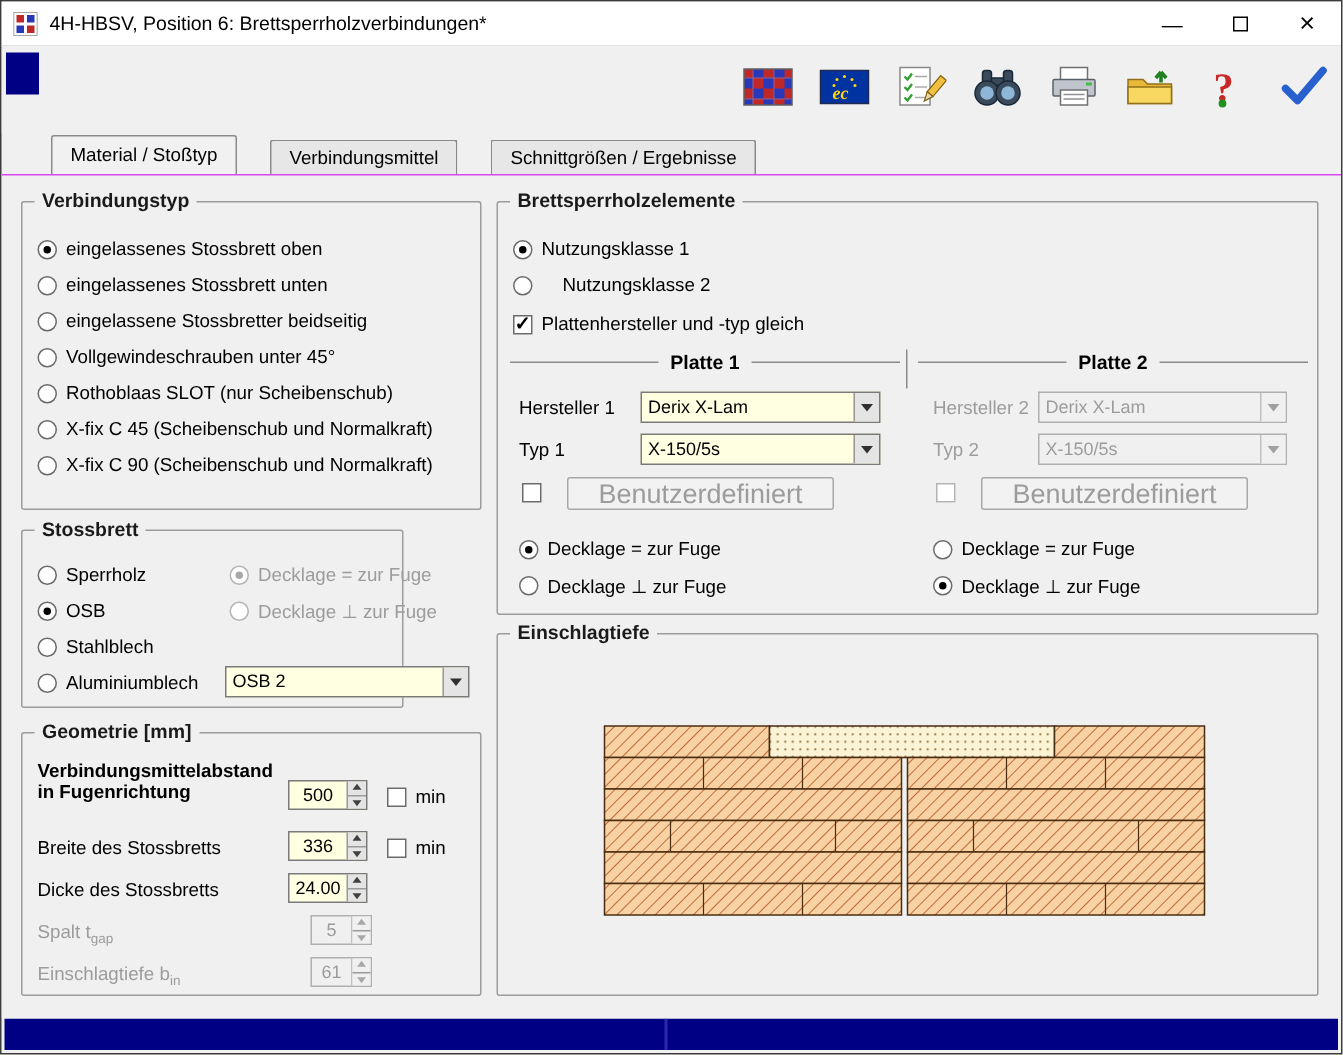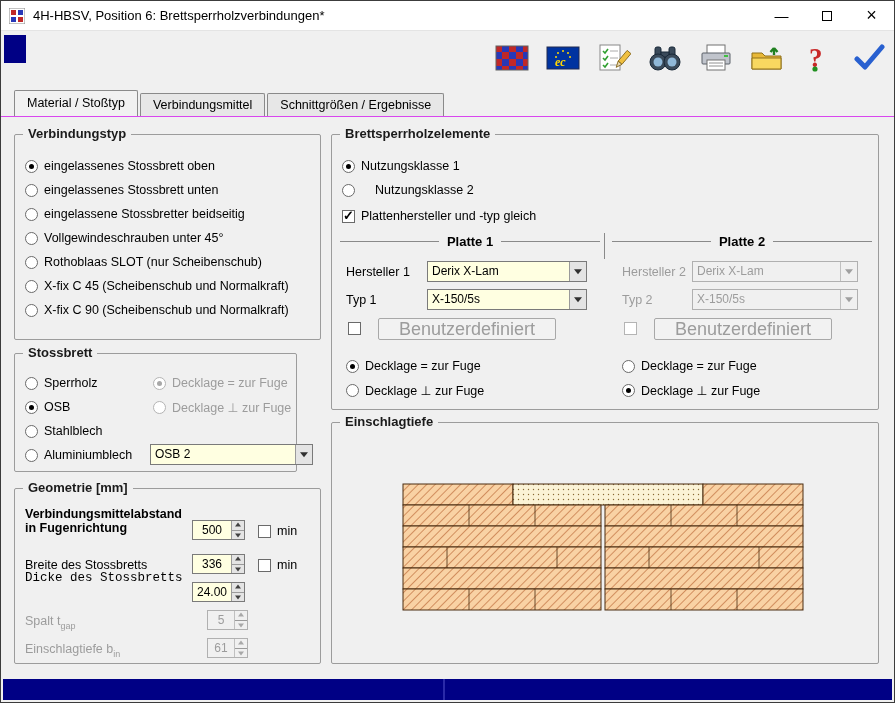--- a/index.html
+++ b/index.html
@@ -15,21 +15,21 @@
   .maxbox{display:inline-block;width:10px;height:10px;border:1px solid #000;}
 
   
   .toolbar{position:absolute;top:31px;left:0;right:0;height:57px;background:#f0f0f0;}
   .navy-block{position:absolute;left:3px;top:3px;width:22px;height:28px;background:#000085;}
   .icons{position:absolute;right:6px;top:9px;display:flex;gap:13px;}
   .ticon{width:38px;height:34px;display:flex;align-items:center;justify-content:center;}
 
   
   .tabstrip{position:absolute;top:89px;left:0;right:0;height:26px;padding-left:13px;display:flex;align-items:flex-end;gap:2px;}
-  .tab{border:1px solid #8a8a8a;border-bottom:none;background:#e7e7e7;height:23px;line-height:22px;padding:0 12px;font-size:12.5px;border-radius:2px 2px 0 0;position:relative;z-index:1;white-space:nowrap;}
+  .tab{border:1px solid #8a8a8a;border-bottom:none;background:#e7e7e7;height:23px;line-height:22px;padding:0 12px;font-size:12.5px;border-radius:2px 2px 0 0;position:relative;z-index:1;white-space:nowrap;margin-left:20px;}
   .tab.active{background:#f1f1f1;height:26px;line-height:25px;z-index:3;}
   .content{position:absolute;top:115px;left:0;right:0;bottom:23px;border-top:1px solid #d946ef;background:#f0f0f0;z-index:2;}
 
   
   .bottombar{position:absolute;left:2px;right:2px;bottom:2px;height:21px;background:#000085;}
   .bottombar .seg{position:absolute;left:440px;top:0;width:2px;height:100%;background:#2a2aa8;}
 
   
   .group{position:absolute;border:1px solid #9c9c9c;border-radius:2px;}
   .gtitle{position:absolute;top:-9px;left:8px;background:#f0f0f0;padding:0 5px;font-weight:bold;font-size:13px;color:#1a1a1a;white-space:nowrap;}
@@ -228,21 +228,21 @@
       <div class="rrow" style="left:10px;top:142px;">
         <span class="radio"></span>
         <span>X-fix C 45 (Scheibenschub  und Normalkraft)</span>
       </div>
       <div class="rrow" style="left:10px;top:166px;">
         <span class="radio"></span>
         <span>X-fix C 90 (Scheibenschub  und Normalkraft)</span>
       </div>
     </div>
 
-    <div class="group" style="left:13px;top:236px;width:283px;height:119px;">
+    <div class="group" style="left:13px;top:236px;width:255px;height:119px;">
       <span class="gtitle">Stossbrett</span>
       <div class="rrow" style="left:10px;top:20px;">
         <span class="radio"></span>
         <span>Sperrholz</span>
       </div>
       <div class="rrow" style="left:10px;top:44px;">
         <span class="radio sel"></span>
         <span>OSB</span>
       </div>
       <div class="rrow" style="left:10px;top:68px;">
@@ -288,21 +288,21 @@
         <span class="arrows">
             <span class="up"></span>
             <span class="dn"></span>
           </span>
       </div>
       <div class="rrow" style="left:243px;top:67px;">
         <span class="cb"></span>
         <span>min</span>
       </div>
 
-      <div style="position:absolute;left:10px;top:82px;font-family:Liberation Mono, monospace;">Dicke des Stossbretts</div>
+      <div style="position:absolute;left:10px;top:97px;">Dicke des Stossbretts</div>
       <div class="spin" style="left:177px;top:93px;">
         <span class="val">24.00</span>
         <span class="arrows">
             <span class="up"></span>
             <span class="dn"></span>
           </span>
       </div>
 
       <div class="dis-txt" style="position:absolute;left:10px;top:125px;">
         <span>Spalt t</span><sub>gap</sub>

